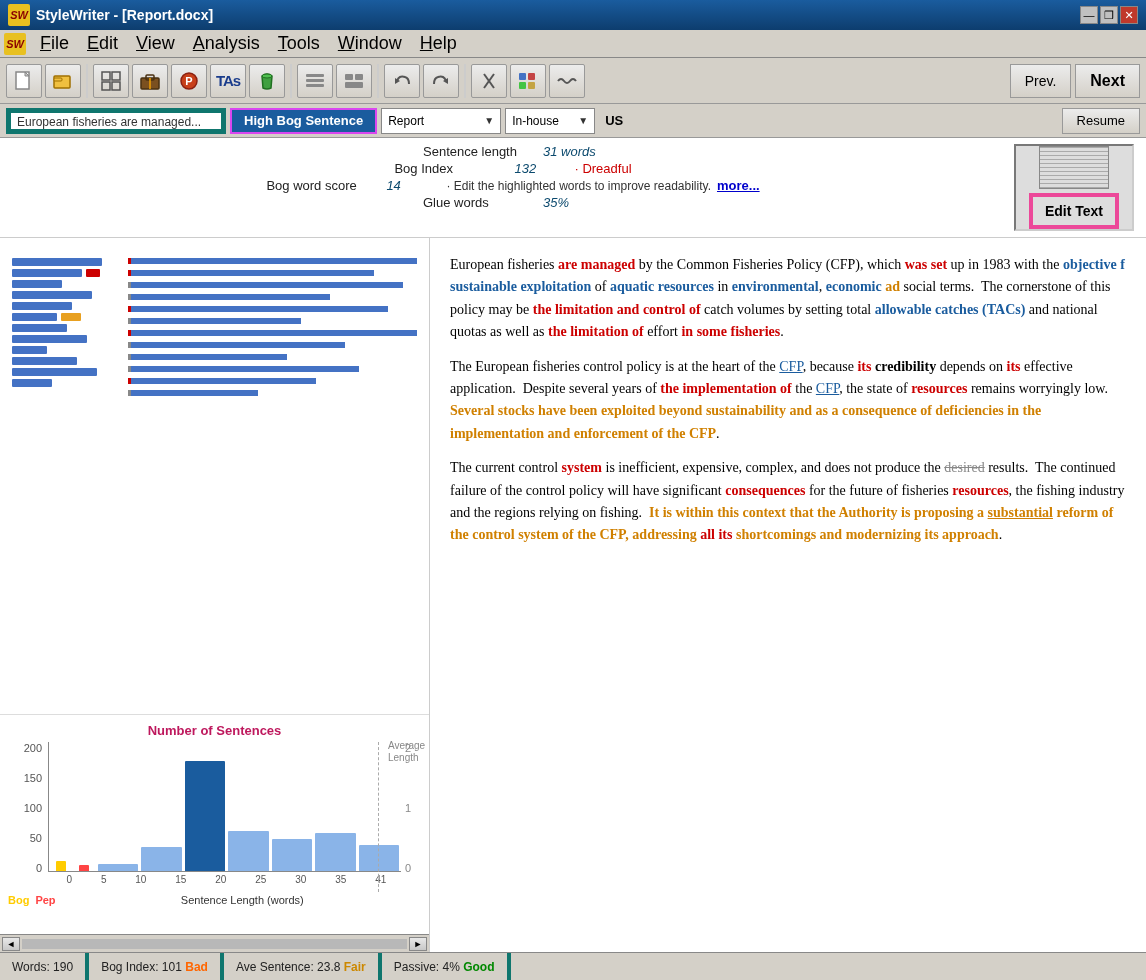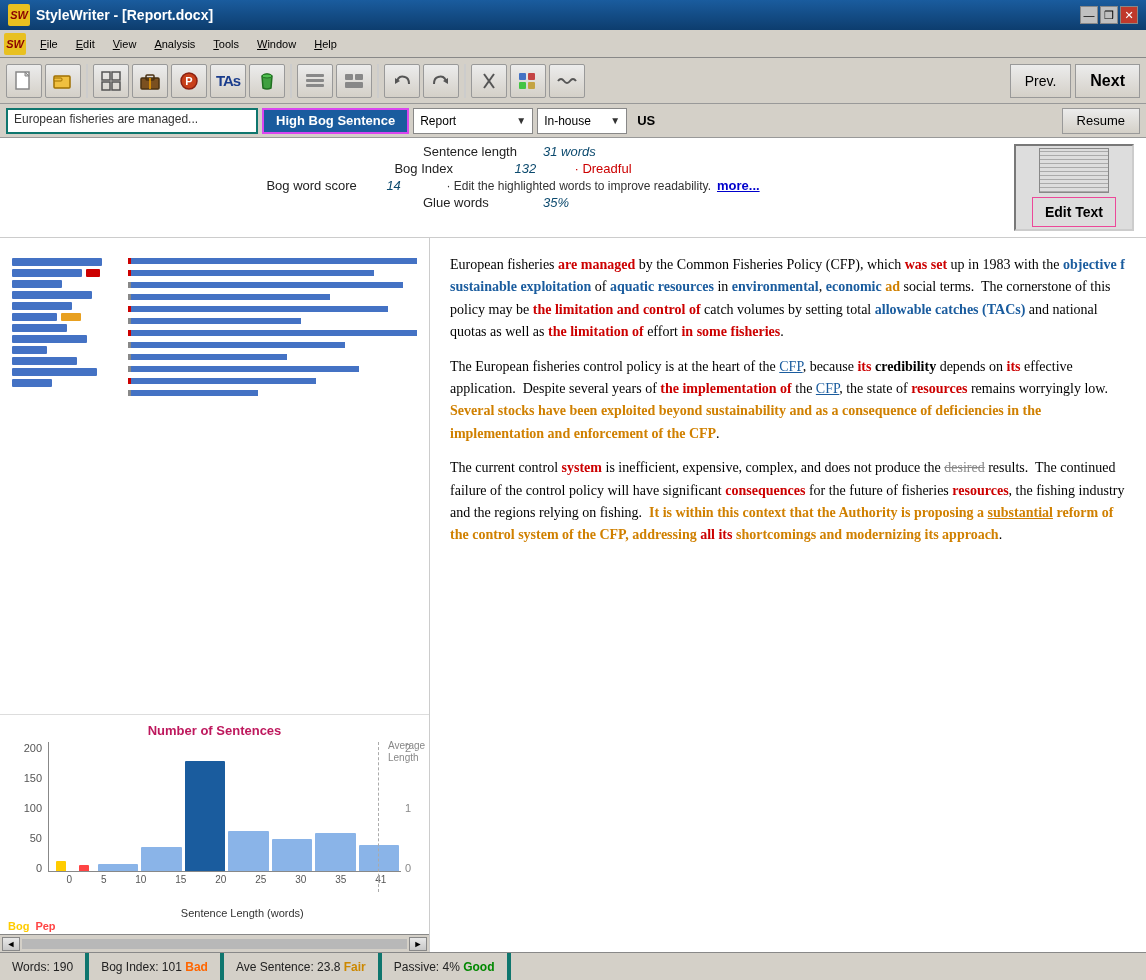--- a/index.html
+++ b/index.html
@@ -26,21 +26,21 @@
     .menu-bar {
       background: #d4d0c8;
       height: 28px;
       display: flex;
       align-items: center;
       padding: 0 4px;
       border-bottom: 1px solid #888;
       gap: 2px;
     }
     .menu-logo { width: 22px; height: 22px; background: #e8c020; border-radius: 2px; display: flex; align-items: center; justify-content: center; color: #8b0000; font-weight: bold; font-size: 11px; font-style: italic; margin-right: 4px; }
-    .menu-item { padding: 2px 8px; cursor: pointer; font-size: 11px; color: #000; }
+    .menu-item { padding: 2px 8px; cursor: pointer; font-size: 18px; color: #000; }
     .menu-item u { text-decoration: underline; }
 
     
     .toolbar {
       background: #d4d0c8;
       height: 46px;
       display: flex;
       align-items: center;
       padding: 2px 6px;
       gap: 3px;
@@ -80,25 +80,25 @@
       background: #d4d0c8;
       height: 34px;
       display: flex;
       align-items: center;
       padding: 2px 6px;
       gap: 4px;
       border-bottom: 1px solid #999;
     }
     .addr-text {
       background: white;
-      border: 2px solid #0f766e;
+      border: 5px solid #0f766e;
       height: 26px;
       padding: 2px 6px;
       font-size: 12px;
-      width: 252px;
+      width: 220px;
       color: #333;
     }
     .addr-highlight {
       background: #1a5c9e;
       color: white;
       height: 26px;
       padding: 2px 12px;
       font-size: 13px;
       font-weight: bold;
       display: flex; align-items: center;
@@ -168,21 +168,21 @@
       width: 120px;
       display: flex;
       flex-direction: column;
       align-items: center;
       justify-content: center;
       border: 2px inset #ccc;
       background: #ddd;
     }
     .edit-text-btn {
       background: #ddd;
-      border: 1px solid #ec4899;
+      border: 4px solid #ec4899;
       padding: 6px 12px;
       font-size: 14px;
       font-weight: bold;
       cursor: pointer;
       text-align: center;
     }
     .edit-text-icon {
       width: 70px;
       height: 45px;
       background: repeating-linear-gradient(0deg, #aaa 0px, #aaa 1px, transparent 1px, transparent 4px);
@@ -609,21 +609,21 @@
         </div>
 
         <div style="display:flex; flex-direction:column; justify-content:space-between; width:16px; font-size:11px; color:#888; padding-bottom:18px;">
           <span>2</span>
           <span>1</span>
           <span>0</span>
         </div>
       </div>
 
       <div style="display:flex; align-items:center; gap:8px; margin-top:2px;">
-        <div style="display:flex; gap:6px; font-size:11px; align-items:center;margin-top:26px;">
+        <div style="display:flex; gap:6px; font-size:11px; align-items:center;">
           <span style="color:#ffcc00; font-weight:bold;">Bog</span>
           <span style="color:#ff4444; font-weight:bold;">Pep</span>
         </div>
         <div style="flex:1; text-align:center; font-size:11px; color:#333;">Sentence Length (words)</div>
       </div>
     </div>
 
     <div class="chart-scrollbar">
       <div class="scroll-btn">◄</div>
       <div class="scroll-track"></div>

